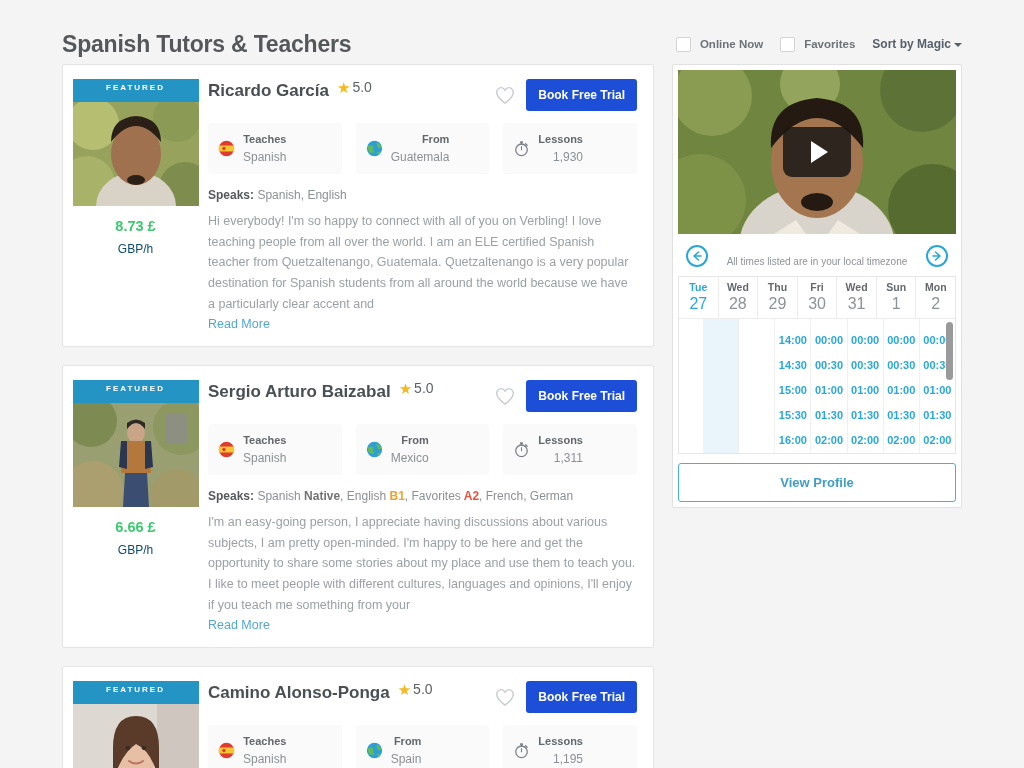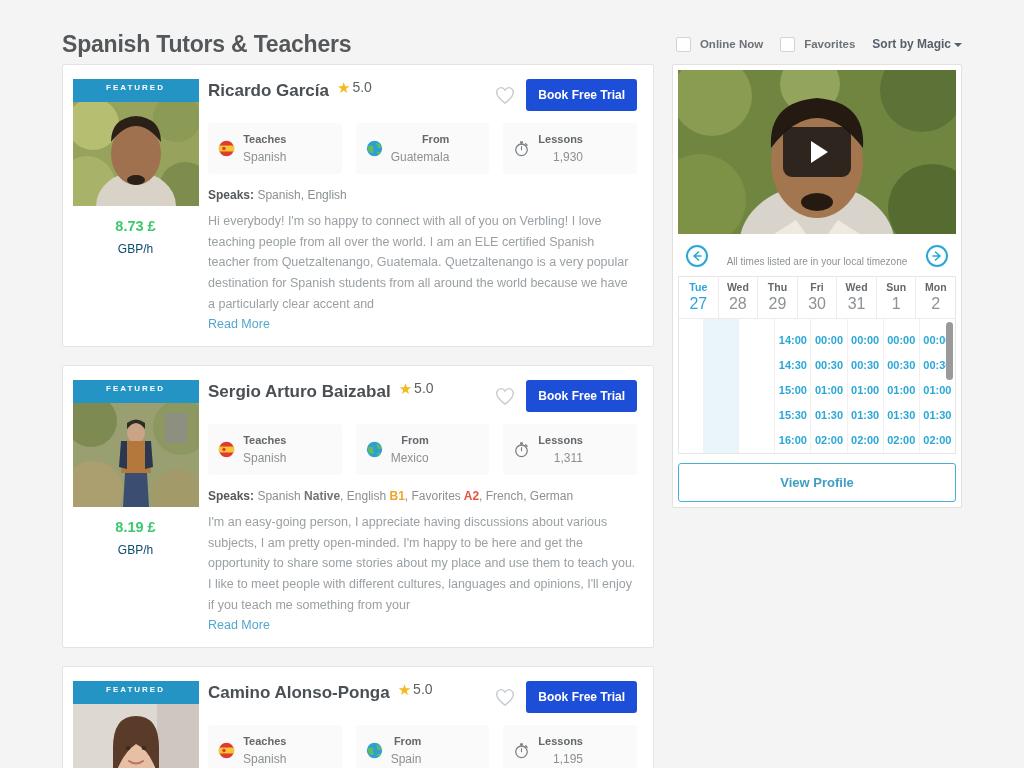--- a/index.html
+++ b/index.html
@@ -285,21 +285,21 @@
                 <circle cx="104" cy="92" r="26" fill="#a39a6a"></circle>
                 <ellipse cx="63" cy="30" rx="9" ry="10" fill="#caa487"></ellipse>
                 <path d="M54 26 Q63 14 72 26 L72 20 Q63 13 54 20 Z" fill="#2d2a26"></path>
                 <path d="M50 38 L76 38 L78 70 L48 70 Z" fill="#b5783c"></path>
                 <path d="M48 38 L54 38 L54 66 L46 64 Z" fill="#2b3650"></path>
                 <path d="M78 38 L72 38 L72 66 L80 64 Z" fill="#2b3650"></path>
                 <path d="M52 70 L74 70 L76 104 L50 104 Z" fill="#3b4d70"></path>
               </svg>
             </div>
           </div>
-          <div class="price">8.19 £</div>
+          <div class="price">6.66 £</div>
           <div class="price-unit">GBP/h</div>
         </div>
         <div class="card-right">
           <div class="card-head">
             <span class="tutor-name">Sergio Arturo Baizabal</span>
             <span class="star">★</span>
             <span class="rating">5.0</span>
             <span class="head-actions">
               <svg class="heart" viewBox="0 0 24 22">
                   <path d="M12 20 C4 14 1.5 9.5 3.5 5.5 C5.5 1.8 10 2.2 12 5.6 C14 2.2 18.5 1.8 20.5 5.5 C22.5 9.5 20 14 12 20 Z" fill="none" stroke="#c7ccd0" stroke-width="1.6"></path>

